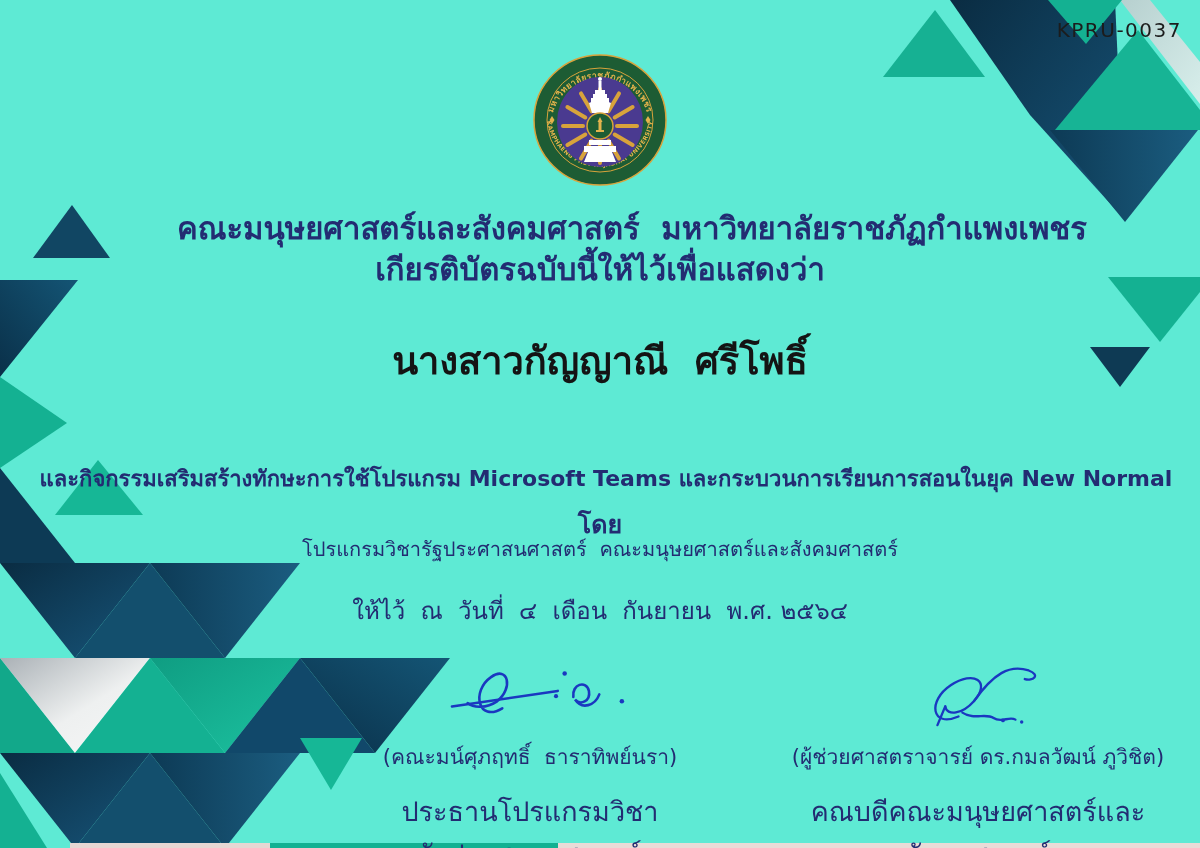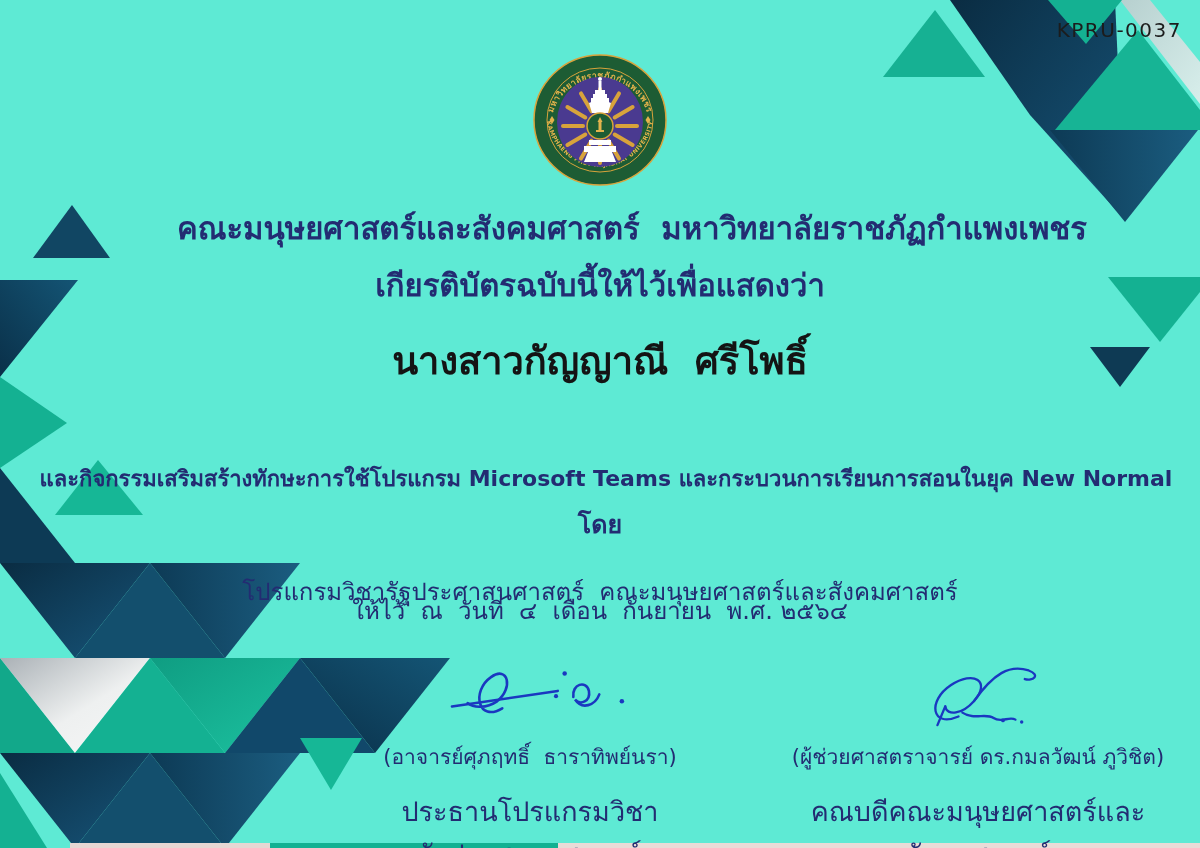--- a/index.html
+++ b/index.html
@@ -13,26 +13,26 @@
   .deco-svg{position:absolute;inset:0;z-index:0;pointer-events:none;}
   .content{position:absolute;inset:0;z-index:1;}
   .abs{position:absolute;}
   .txt{width:100%;text-align:center;color:#232c72;white-space:pre-wrap;}
   .code-text{
     position:absolute;top:18px;right:18px;
     font-size:20px;letter-spacing:1.5px;color:#1c1c1c;
     font-family:"DejaVu Sans",sans-serif;
   }
   .h-line1{top:203px;font-size:31px;font-weight:bold;margin-left:32px;}
-  .h-line2{top:260px;font-size:31px;font-weight:bold;}
+  .h-line2{top:244px;font-size:31px;font-weight:bold;}
   .name-line{top:330px;font-size:38px;font-weight:bold;color:#141414;}
   .body-line1{top:424px;font-size:22px;font-weight:bold;}
   .body-line2{top:461px;font-size:22px;font-weight:bold;padding-left:6px;}
   .by-line{top:504px;font-size:25px;font-weight:bold;}
-  .issuer-line{top:572px;font-size:24px;}
+  .issuer-line{top:533px;font-size:20px;}
   .date-line{top:591px;font-size:24px;}
   .sig-block{position:absolute;width:460px;text-align:center;}
   .sig-left{left:300px;top:658px;}
   .sig-right{left:748px;top:658px;}
   .sig-svg{display:block;margin:0 auto;}
   .sig-name{font-size:21px;color:#232c72;margin-top:4px;white-space:pre-wrap;}
   .sig-title{font-size:27px;color:#232c72;margin-top:17px;white-space:pre-wrap;}
   .logo-wrap{position:absolute;left:533px;top:54px;width:134px;height:132px;}
 </style>
 </head>
@@ -187,21 +187,21 @@
           <path d="M30,56 L152,38"></path>
           <path d="M88,58 C60,75 52,38 75,22 C95,8 101,35 82,50 C70,58 55,58 48,52"></path>
           <path d="M170,45 C168,30 185,25 188,38 C190,50 178,55 172,48 C180,60 195,55 200,42"></path>
         </g>
         <g fill="#1a38c0">
           <circle cx="160" cy="18" r="2.6"></circle>
           <circle cx="150" cy="44" r="2.4"></circle>
           <circle cx="226" cy="50" r="2.6"></circle>
         </g>
       </svg>
-      <div class="sig-name">(อาจารย์ศุภฤทธิ์  ธาราทิพย์นรา)</div>
+      <div class="sig-name">(คณะมน์ศุภฤทธิ์  ธาราทิพย์นรา)</div>
       <div class="sig-title">ประธานโปรแกรมวิชารัฐประศาสนศาสตร์</div>
     </div>
 
     <div class="sig-block sig-right">
       <svg class="sig-svg" width="240" height="78" viewBox="0 0 240 100">
         <g stroke="#1a38c0" stroke-width="3" fill="none" stroke-linecap="round">
           <path d="M95,75 C60,90 55,55 85,35 C115,15 137,30 115,55 C100,72 80,75 78,62"></path>
           <path d="M115,55 C140,20 160,8 185,16 C201,22 190,30 180,27"></path>
           <path d="M100,70 C115,80 130,70 140,77 C150,84 160,74 168,79"></path>
           <path d="M78,62 L68,86"></path>

